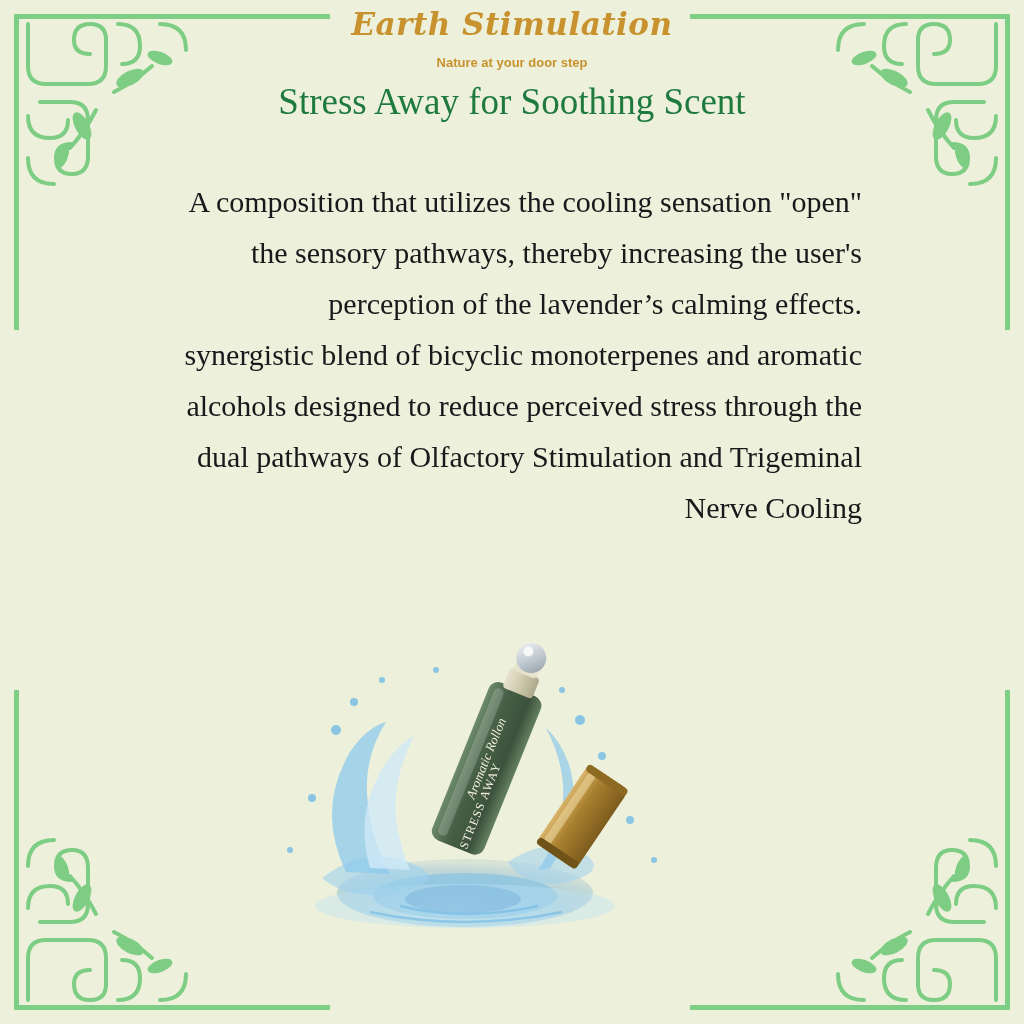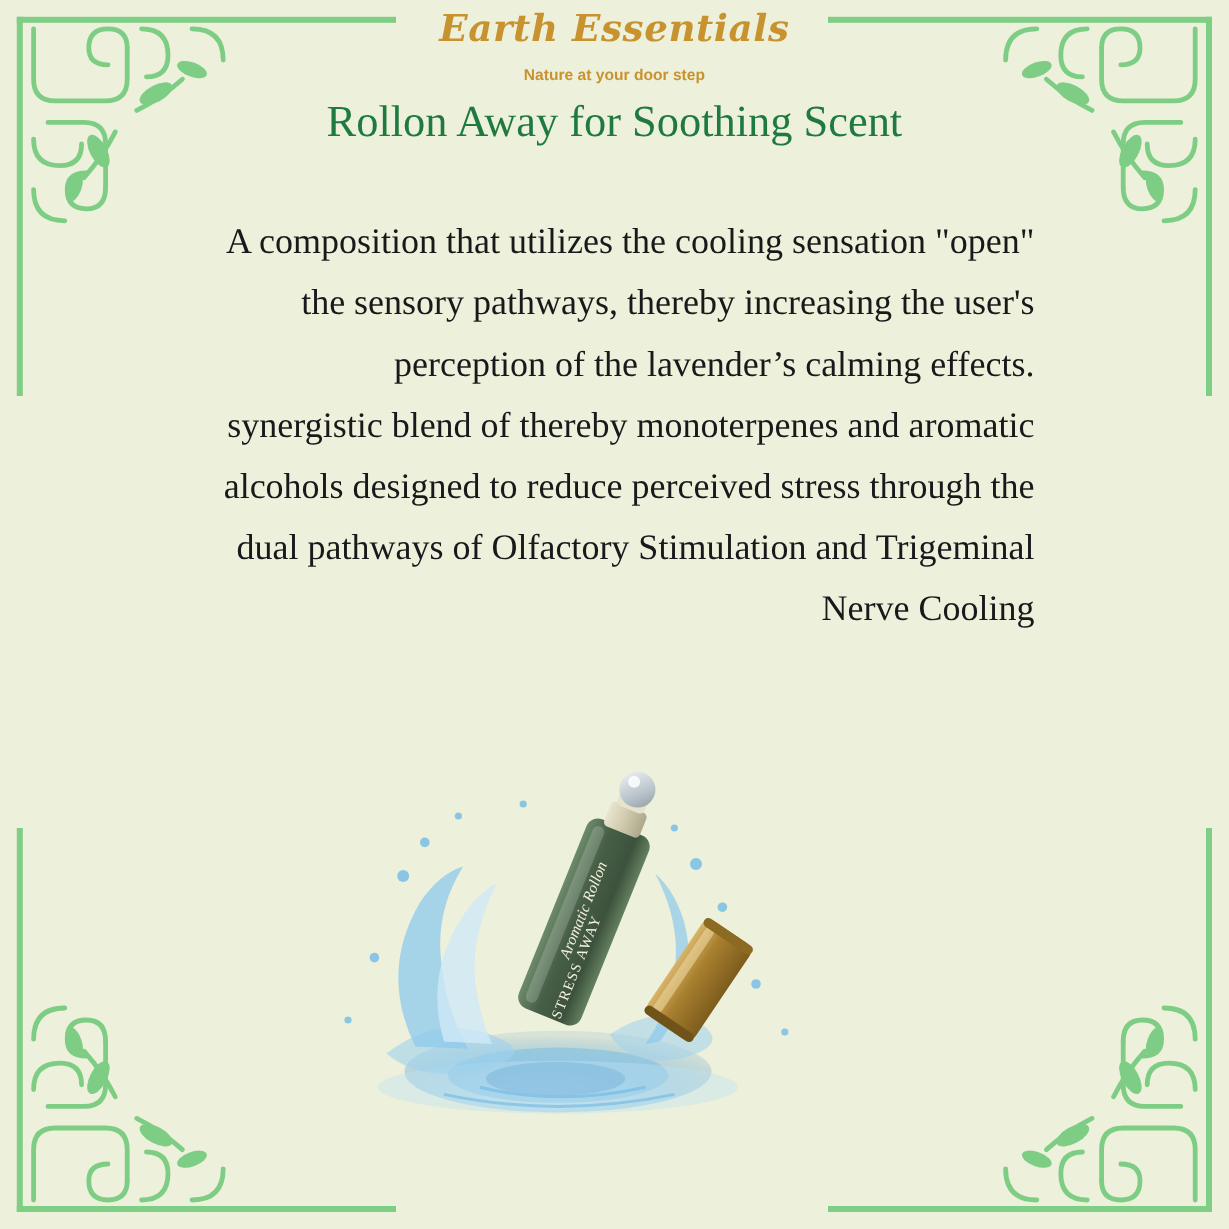--- a/index.html
+++ b/index.html
@@ -202,27 +202,27 @@
         <ellipse cx="120" cy="72" rx="15" ry="7" transform="rotate(-28 120 72)"></ellipse>
         <ellipse cx="150" cy="52" rx="13" ry="6" transform="rotate(20 150 52)"></ellipse>
         <ellipse cx="72" cy="120" rx="7" ry="15" transform="rotate(-28 72 120)"></ellipse>
         <ellipse cx="52" cy="150" rx="6" ry="13" transform="rotate(20 52 150)"></ellipse>
       </g>
       <path d="M104 86 Q124 76 142 60"></path>
       <path d="M86 104 Q76 124 60 142"></path>
     </svg>
   </div>
 
-  <div class="brand">Earth Essentials</div>
+  <div class="brand">Earth Stimulation</div>
   <div class="tagline">Nature at your door step</div>
-  <div class="headline">Rollon Away for Soothing Scent</div>
+  <div class="headline">Stress Away for Soothing Scent</div>
 
   <div class="bodytext">
     <span class="para1">A composition that utilizes the cooling sensation  "open" the sensory pathways, thereby increasing the user's perception of the lavender’s calming effects.</span>
-    <span class="para2">synergistic blend of thereby monoterpenes and aromatic alcohols designed to reduce perceived stress through the dual pathways of Olfactory Stimulation and Trigeminal Nerve Cooling</span>
+    <span class="para2">synergistic blend of bicyclic monoterpenes and aromatic alcohols designed to reduce perceived stress through the dual pathways of Olfactory Stimulation and Trigeminal Nerve Cooling</span>
   </div>
 
   <div class="product">
     <svg viewBox="0 0 470 360">
       <defs>
         <linearGradient id="bottleG" x1="0" y1="0" x2="1" y2="0">
           <stop offset="0%" stop-color="#6d8a6b"></stop>
           <stop offset="35%" stop-color="#465f46"></stop>
           <stop offset="75%" stop-color="#3d523d"></stop>
           <stop offset="100%" stop-color="#63805f"></stop>

